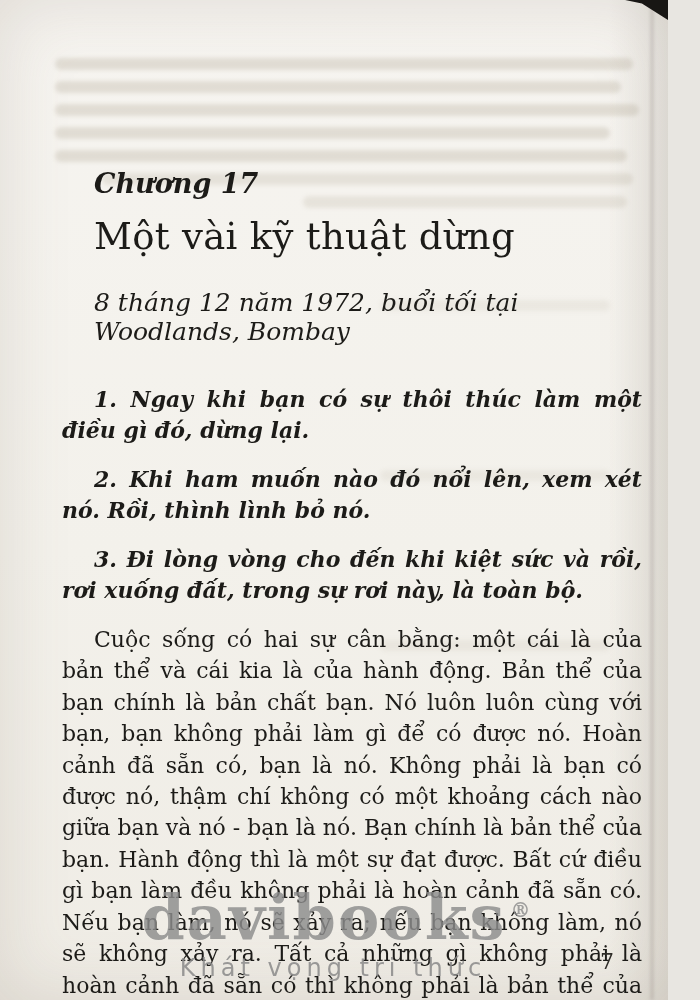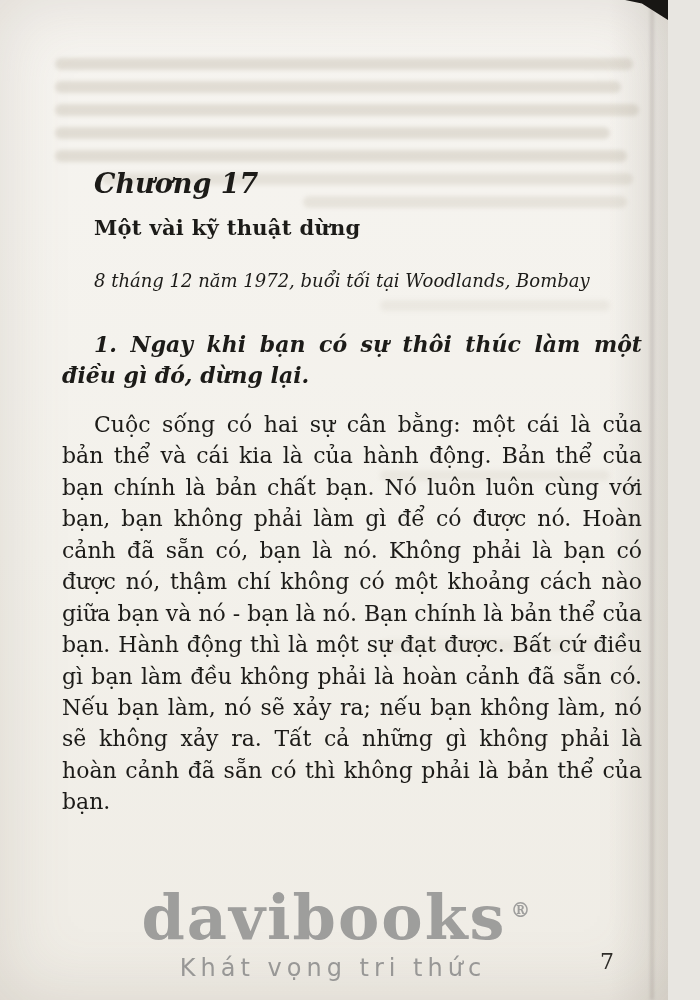--- a/index.html
+++ b/index.html
@@ -84,27 +84,27 @@
     width: 580px;
   }
   .chapter {
     margin: 0 0 16px 32px;
     font-size: 27px;
     font-weight: bold;
     font-style: italic;
   }
   .title {
     margin: 0 0 30px 32px;
-    font-size: 21px;
-    font-weight: bold;
+    font-size: 37px;
+    font-weight: normal;
     letter-spacing: 0.3px;
   }
   .dateline {
     margin: 4px 0 38px 32px;
-    font-size: 18px;
+    font-size: 25px;
     font-style: italic;
   }
   p.tech {
     margin: 8px 0 17px 0;
     text-indent: 32px;
     font-size: 22px;
     font-weight: bold;
     font-style: italic;
     line-height: 1.43;
     text-align: justify;
@@ -178,20 +178,22 @@
   <div class="edge-shade"></div>
   <div class="scan-crease"></div>
   <div class="scan-corner"></div>
 
   <div class="content">
     <div class="chapter">Chương 17</div>
     <h1 class="title">Một vài kỹ thuật dừng</h1>
     <div class="dateline">8 tháng 12 năm 1972, buổi tối tại Woodlands, Bombay</div>
 
     <p class="tech">1. Ngay khi bạn có sự thôi thúc làm một điều gì đó, dừng lại.</p>
+    <p class="tech">2. Khi ham muốn nào đó nổi lên, xem xét nó. Rồi, thình lình bỏ nó.</p>
+    <p class="tech">3. Đi lòng vòng cho đến khi kiệt sức và rồi, rơi xuống đất, trong sự rơi này, là toàn bộ.</p>
 
     <p class="bodytext">Cuộc sống có hai sự cân bằng: một cái là của bản thể và cái kia là của hành động. Bản thể của bạn chính là bản chất bạn. Nó luôn luôn cùng với bạn, bạn không phải làm gì để có được nó. Hoàn cảnh đã sẵn có, bạn là nó. Không phải là bạn có được nó, thậm chí không có một khoảng cách nào giữa bạn và nó - bạn là nó. Bạn chính là bản thể của bạn. Hành động thì là một sự đạt được. Bất cứ điều gì bạn làm đều không phải là hoàn cảnh đã sẵn có. Nếu bạn làm, nó sẽ xảy ra; nếu bạn không làm, nó sẽ không xảy ra. Tất cả những gì không phải là hoàn cảnh đã sẵn có thì không phải là bản thể của bạn.</p>
 
   </div>
 
   <div class="watermark">
     <div class="wm-brand"><span>davibooks</span><span class="wm-reg">®</span></div>
     <div class="wm-slogan">Khát vọng tri thức</div>
   </div>
 

